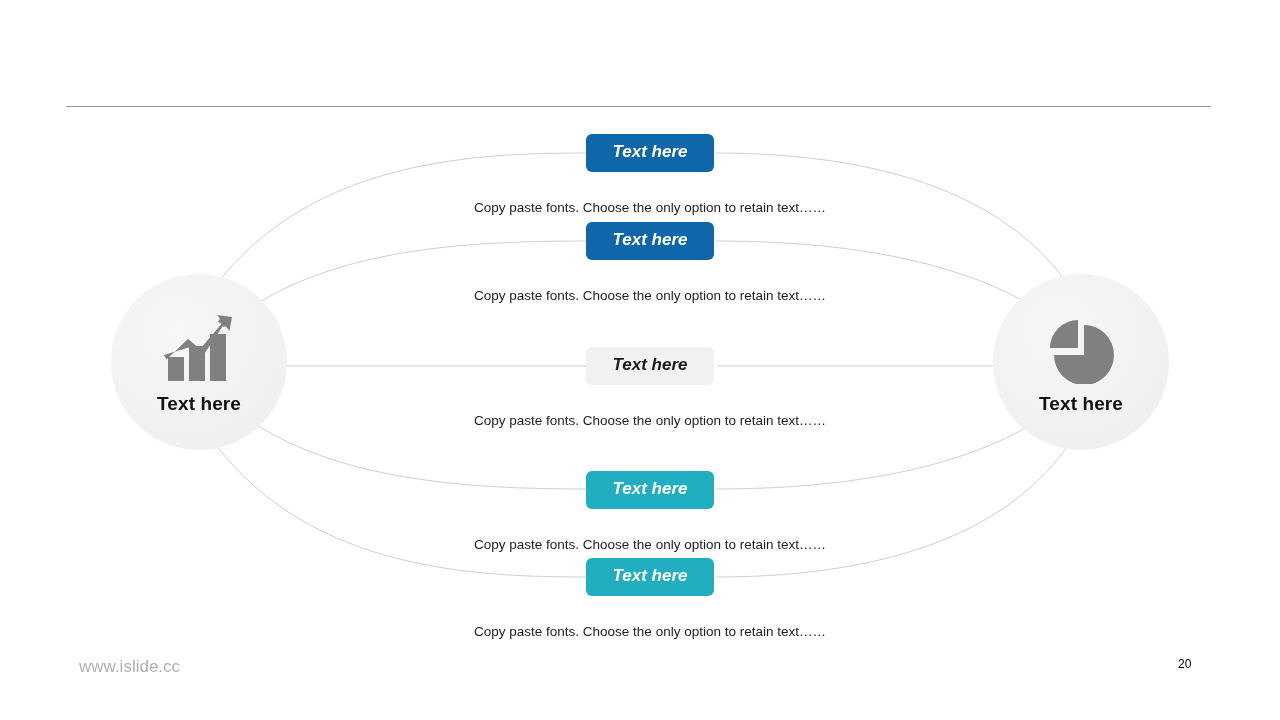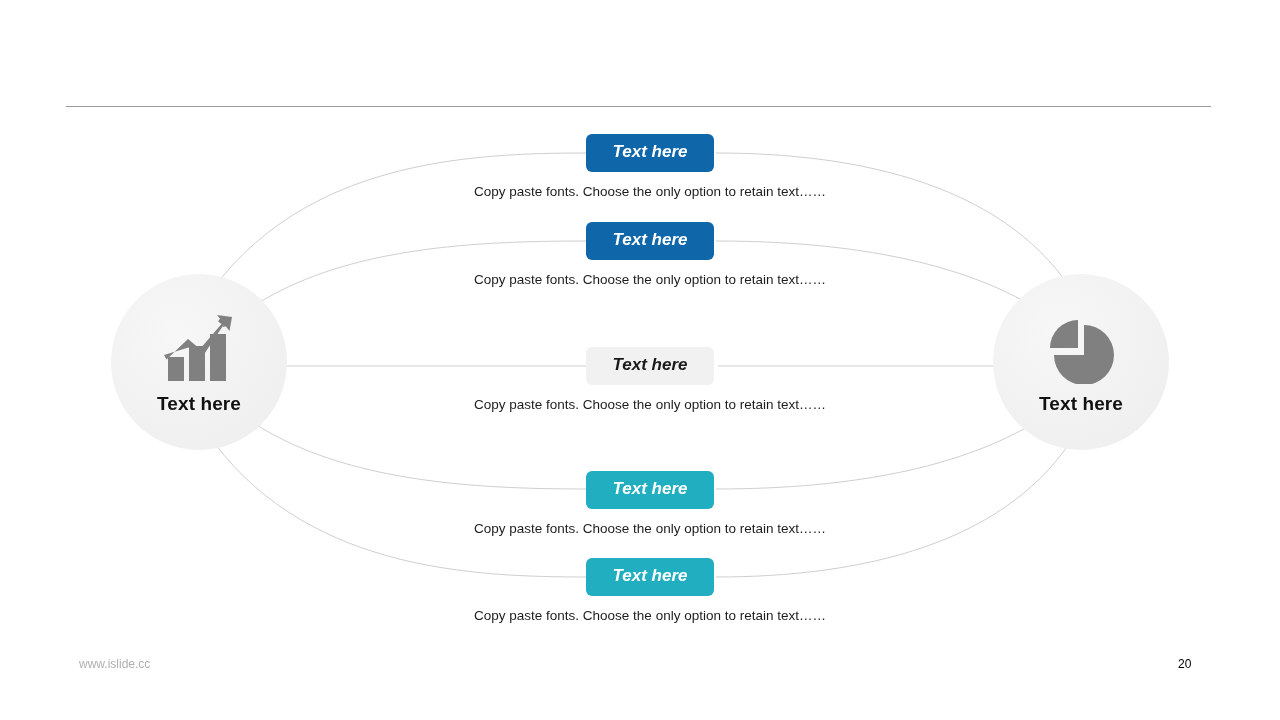--- a/index.html
+++ b/index.html
@@ -103,33 +103,33 @@
     font-style: italic;
     line-height: 1.1;
     color: #ffffff;
     box-sizing: border-box;
   }
   .pill.blue  { background: #0f66a8; }
   .pill.teal  { background: #20aec0; }
   .pill.gray  { background: #f1f1f1; color: #1a1a1a; }
 
   .row-desc {
-    margin-top: 12px;
+    margin-top: 28px;
     font-size: 13.5px;
     color: #1d1d1d;
     line-height: 1.2;
     white-space: nowrap;
   }
 
   
   .footer-site {
     position: absolute;
     left: 79px;
     top: 657px;
-    font-size: 12px;
+    font-size: 17px;
     color: #b0b0b0;
   }
   .footer-page {
     position: absolute;
     left: 1178px;
     top: 657px;
     font-size: 12px;
     color: #000000;
   }
 </style>

